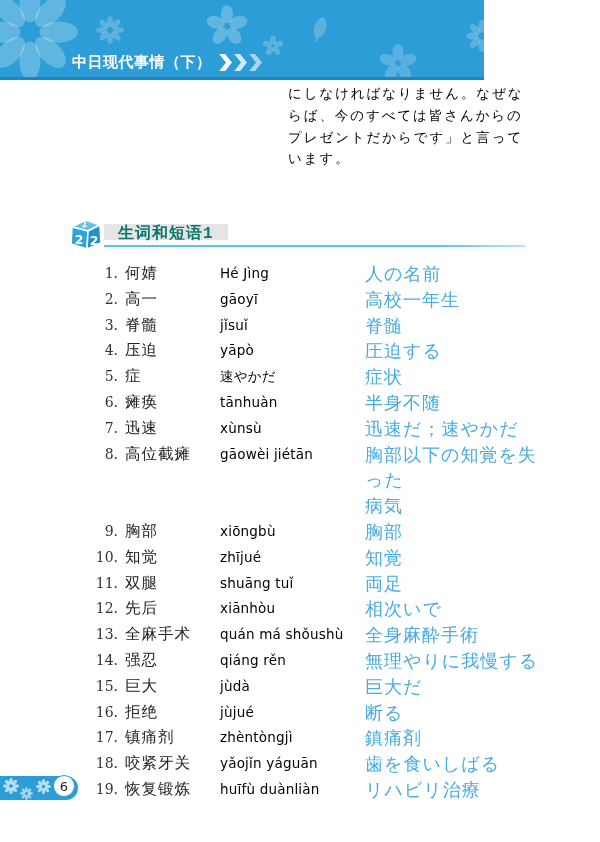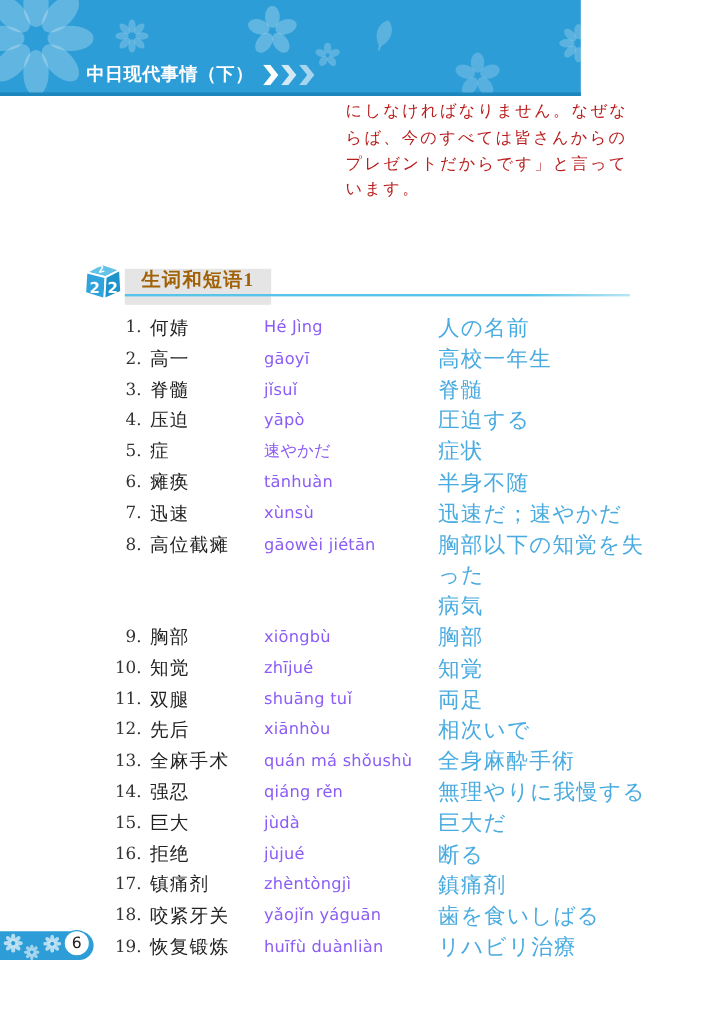--- a/index.html
+++ b/index.html
@@ -10,38 +10,38 @@
   .banner{position:absolute;left:0;top:0;width:484px;height:77px;
           background:#2d9dd7;border-bottom:3px solid #1c86bd;overflow:hidden;}
   .banner .flower{position:absolute;}
   .banner-titlebar{position:absolute;left:72px;top:53px;display:flex;align-items:center;gap:7px;}
   .banner-title{color:#ffffff;font-size:15px;font-weight:bold;
                 font-family:"DejaVu Sans", sans-serif;letter-spacing:.5px;white-space:nowrap;}
   .chevrons{display:flex;gap:1px;align-items:center;}
   .chevrons svg{display:block;}
 
   
-  .intro{position:absolute;left:288px;top:83px;width:246px;color:#b91c1c;}
+  .intro{position:absolute;left:288px;top:83px;width:246px;color:#000000;font-family:Liberation Serif, serif;}
   .intro .line{font-size:13.5px;letter-spacing:1.9px;line-height:21.8px;white-space:nowrap;}
 
   
   .section-header{position:absolute;left:0;top:214px;width:600px;height:42px;}
   .cube{position:absolute;left:65px;top:2px;}
-  .section-label{position:absolute;left:104px;top:10px;height:30px;line-height:20px;
-                 background:#e5e5e6;padding:0 14px;font-size:16px;font-weight:bold;color:#a16207;
-                 font-family:Liberation Serif, serif;letter-spacing:1px;white-space:nowrap;}
+  .section-label{position:absolute;left:104px;top:10px;height:16px;line-height:20px;
+                 background:#e5e5e6;padding:0 14px;font-size:16px;font-weight:bold;color:#0f766e;
+                 font-family:Liberation Mono, monospace;letter-spacing:1px;white-space:nowrap;}
   .section-rule{position:absolute;left:104px;top:30.5px;width:421px;height:2.5px;
                 background:linear-gradient(90deg,#58c4ea 80%,#b9e5f5);}
 
   
   .vocab{position:absolute;left:90px;top:261px;width:470px;list-style:none;margin:0;padding:0;}
   .vocab li{display:grid;grid-template-columns:28px 102px 145px 178px;line-height:25.8px;}
   .v-num{text-align:right;font-size:14px;color:#333333;}
   .v-word{padding-left:7px;font-size:15.5px;color:#222222;letter-spacing:1px;}
-  .v-pinyin{font-size:13.5px;color:#8b5cf6;font-family:"DejaVu Sans", sans-serif;letter-spacing:.2px;}
+  .v-pinyin{font-size:13.5px;color:#000000;font-family:"DejaVu Sans", sans-serif;letter-spacing:.2px;}
   .v-meaning{font-size:18px;color:#49abdf;letter-spacing:1px;white-space:pre-line;}
 
   
   .footer-bar{position:absolute;left:0;top:776px;width:78px;height:24px;background:#2d9dd7;
               border-radius:0 12px 12px 0;overflow:visible;}
   .footer-bar .flower{position:absolute;}
   .page-circle{position:absolute;left:53px;top:-1px;width:22px;height:22px;border-radius:50%;
                background:#ffffff;border:1.5px solid #2f9fd6;box-sizing:border-box;
                display:flex;align-items:center;justify-content:center;
                font-size:13px;color:#222;font-family:"DejaVu Sans", sans-serif;}

